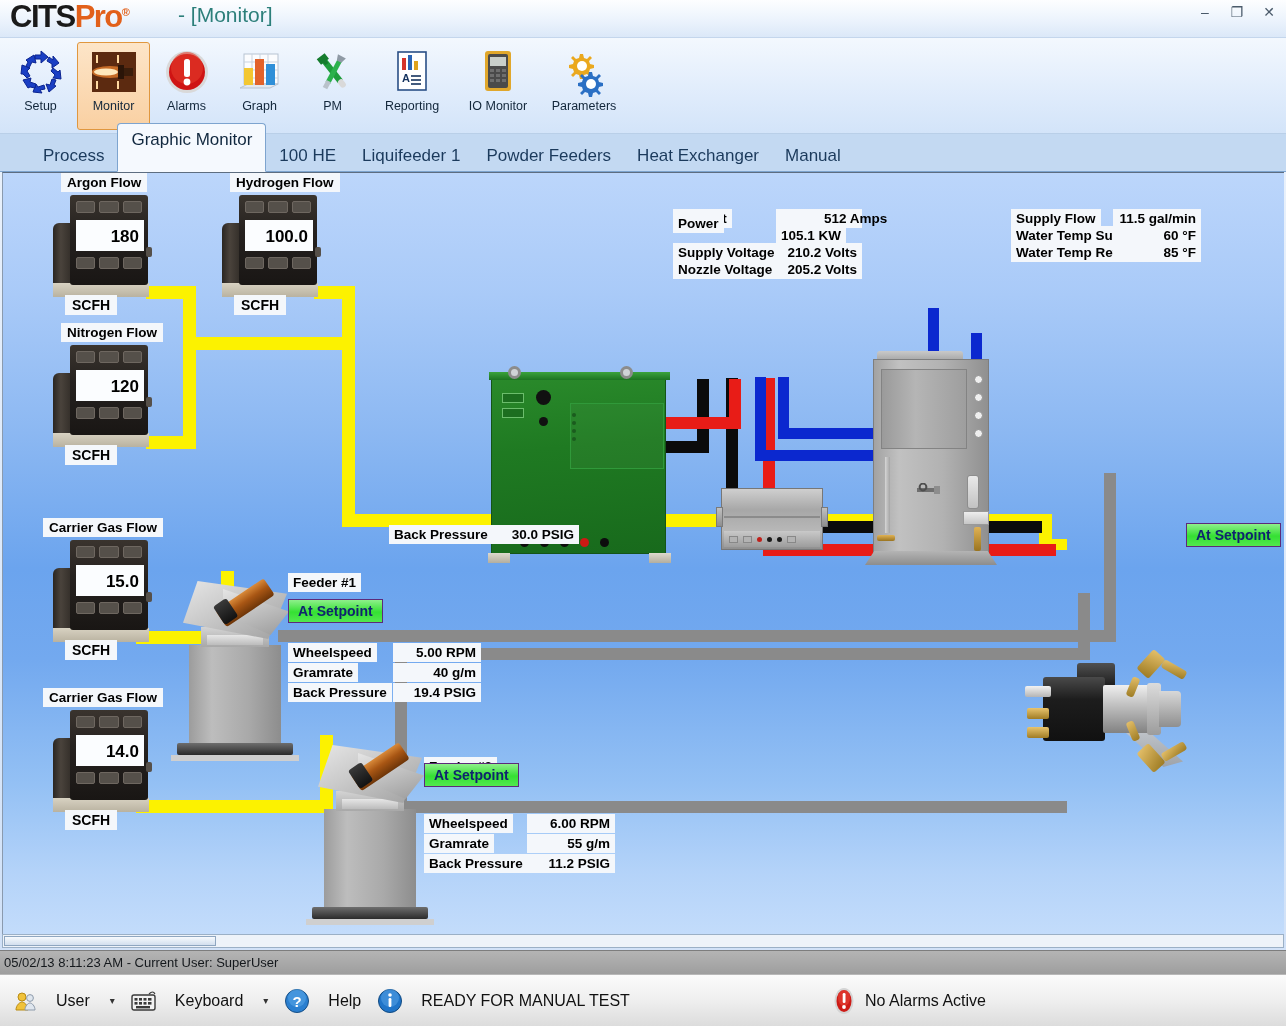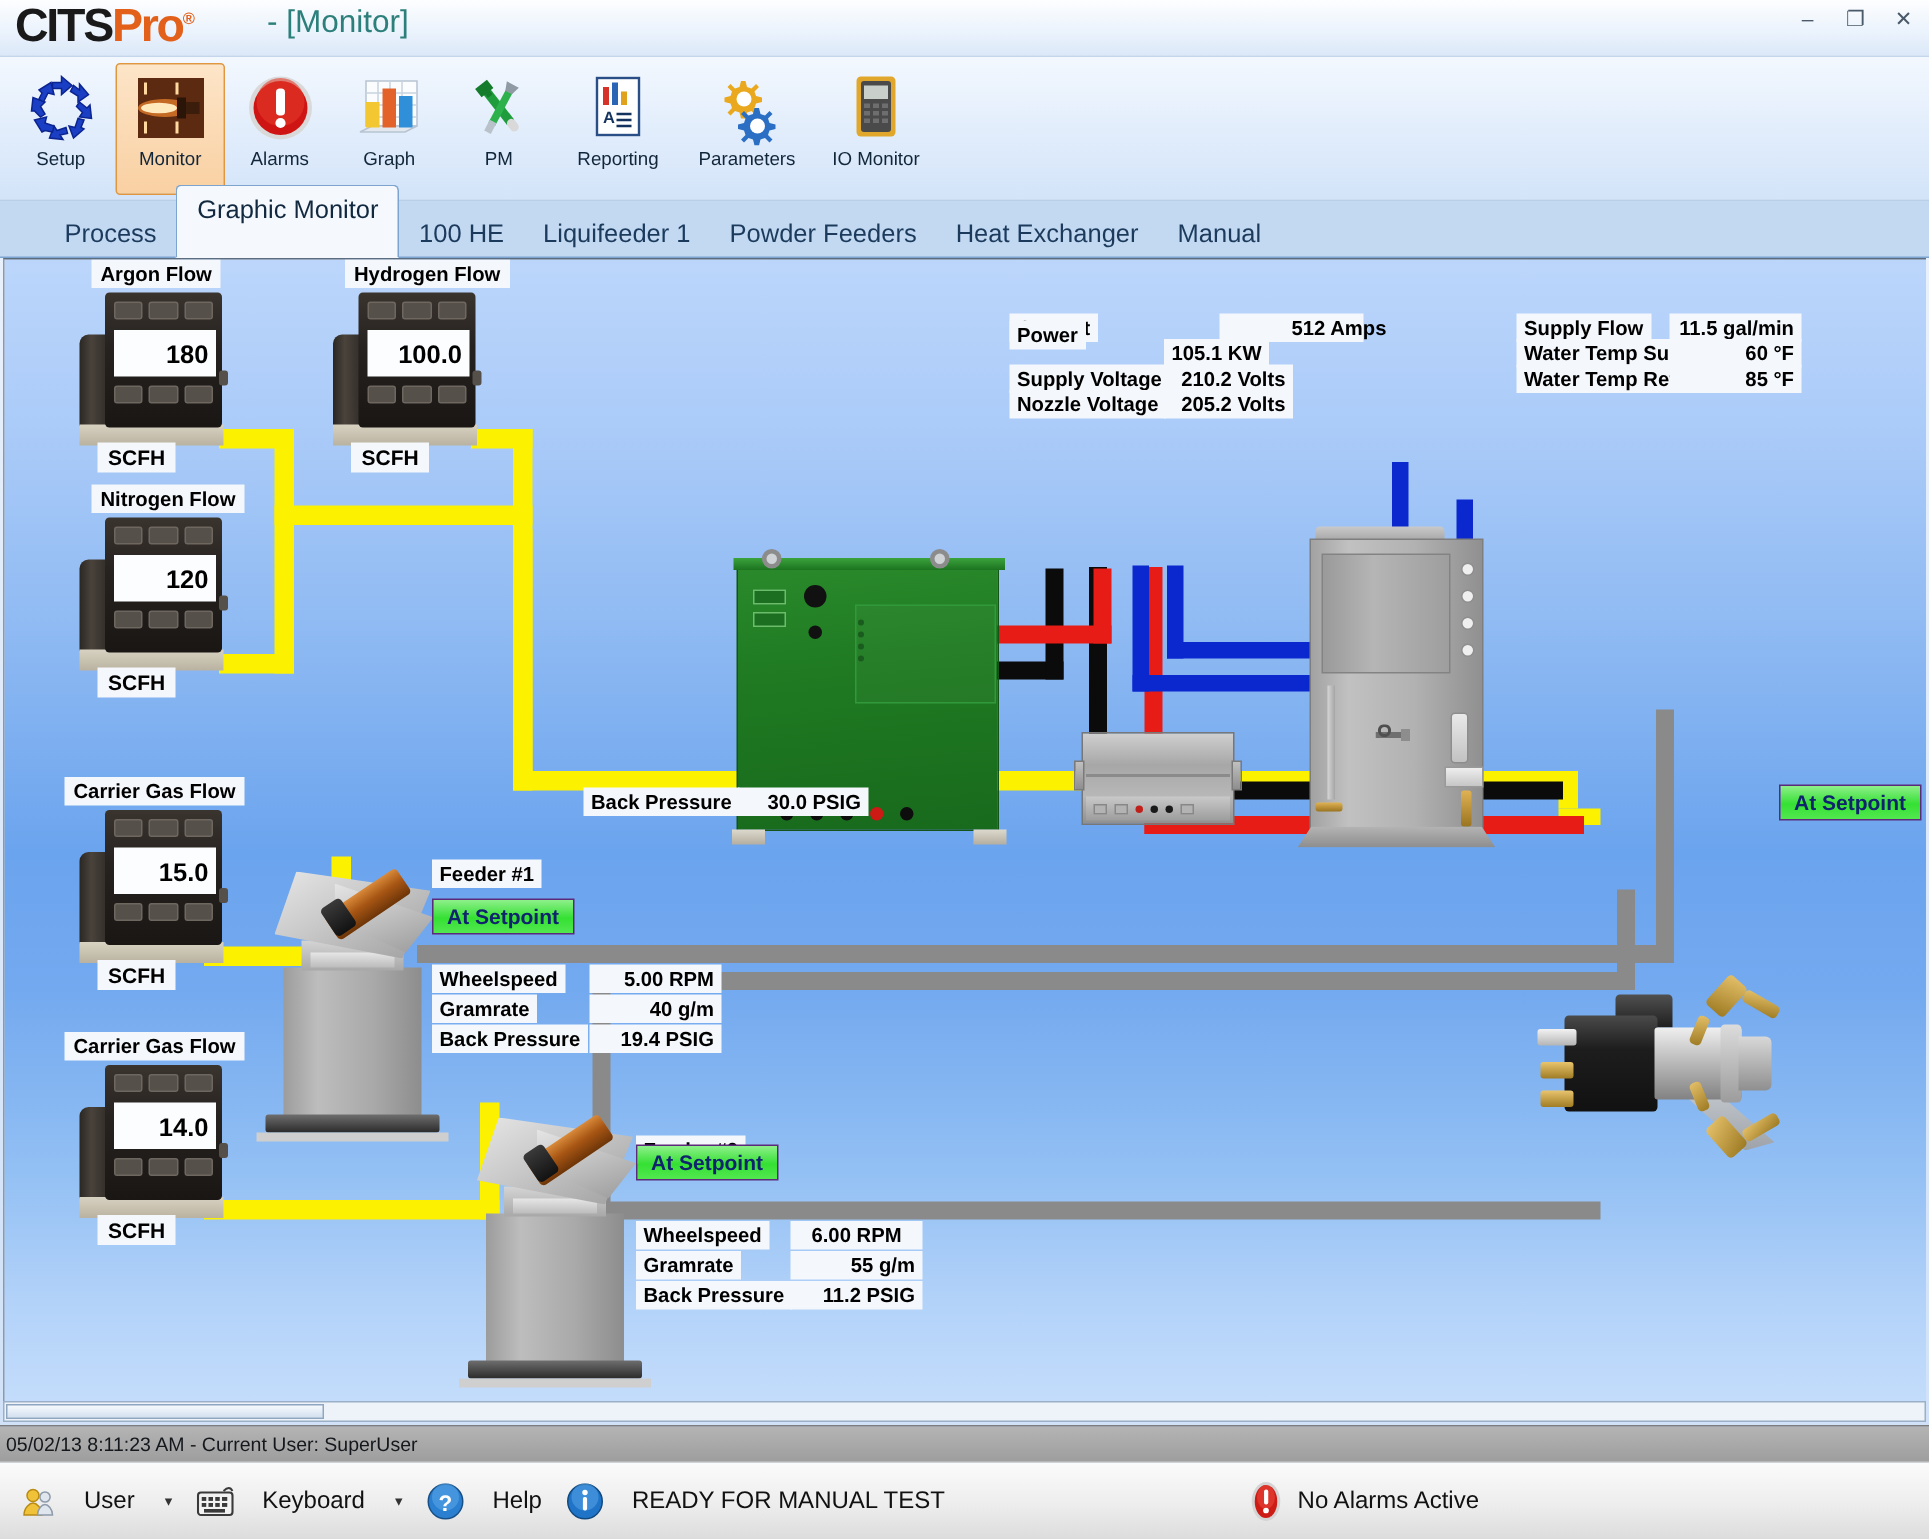--- a/index.html
+++ b/index.html
@@ -519,54 +519,54 @@
         <rect x="20" y="7" width="4" height="15" fill="#2a64b5"></rect>
         <rect x="26" y="13" width="4" height="9" fill="#e0a21c"></rect>
         <text x="14" y="34" font-size="11" font-weight="bold" fill="#14325e" font-family="Liberation Sans">A</text>
         <g stroke="#14325e" stroke-width="1.6">
           <line x1="23" y1="28" x2="33" y2="28"></line>
           <line x1="23" y1="32" x2="33" y2="32"></line>
           <line x1="23" y1="36" x2="33" y2="36"></line>
         </g>
       </svg>
       <span class="lbl">Reporting</span>
-    </div>
-
-    <div class="tool wide">
-      <svg class="ico" viewBox="0 0 48 48">
-        <g fill="#eaa81e">
-          <path d="M20 6 l3 0 1 4 3 1 3-3 2 2 -3 3 1 3 4 1 0 3 -4 1 -1 3 3 3 -2 2 -3-3 -3 1 -1 4 -3 0 -1-4 -3-1 -3 3 -2-2 3-3 -1-3 -4-1 0-3 4-1 1-3 -3-3 2-2 3 3 3-1z"></path>
-        </g>
-        <circle cx="22" cy="18" r="5" fill="#fff"></circle>
-        <g fill="#2a6fc4">
-          <path d="M29 24 l3 0 1 4 3 1 3-3 2 2 -3 3 1 3 4 1 0 3 -4 1 -1 3 3 3 -2 2 -3-3 -3 1 -1 4 -3 0 -1-4 -3-1 -3 3 -2-2 3-3 -1-3 -4-1 0-3 4-1 1-3 -3-3 2-2 3 3 3-1z"></path>
-        </g>
-        <circle cx="31" cy="36" r="5" fill="#fff"></circle>
-      </svg>
-      <span class="lbl">Parameters</span>
     </div>
 
     <div class="tool wide">
       <svg class="ico" viewBox="0 0 48 48">
         <rect x="11" y="3" width="26" height="40" rx="3" fill="#e0a72c"></rect>
         <rect x="14" y="6" width="20" height="34" rx="2" fill="#4a4a4a"></rect>
         <rect x="16" y="9" width="16" height="9" fill="#c9cfcb"></rect>
         <g fill="#6e6e6e">
           <rect x="16" y="21" width="4" height="3"></rect>
             <rect x="22" y="21" width="4" height="3"></rect>
           <rect x="28" y="21" width="4" height="3"></rect>
           <rect x="16" y="26" width="4" height="3"></rect>
             <rect x="22" y="26" width="4" height="3"></rect>
           <rect x="28" y="26" width="4" height="3"></rect>
           <rect x="16" y="31" width="4" height="3"></rect>
             <rect x="22" y="31" width="4" height="3"></rect>
           <rect x="28" y="31" width="4" height="3"></rect>
         </g>
       </svg>
       <span class="lbl">IO Monitor</span>
+    </div>
+
+    <div class="tool wide">
+      <svg class="ico" viewBox="0 0 48 48">
+        <g fill="#eaa81e">
+          <path d="M20 6 l3 0 1 4 3 1 3-3 2 2 -3 3 1 3 4 1 0 3 -4 1 -1 3 3 3 -2 2 -3-3 -3 1 -1 4 -3 0 -1-4 -3-1 -3 3 -2-2 3-3 -1-3 -4-1 0-3 4-1 1-3 -3-3 2-2 3 3 3-1z"></path>
+        </g>
+        <circle cx="22" cy="18" r="5" fill="#fff"></circle>
+        <g fill="#2a6fc4">
+          <path d="M29 24 l3 0 1 4 3 1 3-3 2 2 -3 3 1 3 4 1 0 3 -4 1 -1 3 3 3 -2 2 -3-3 -3 1 -1 4 -3 0 -1-4 -3-1 -3 3 -2-2 3-3 -1-3 -4-1 0-3 4-1 1-3 -3-3 2-2 3 3 3-1z"></path>
+        </g>
+        <circle cx="31" cy="36" r="5" fill="#fff"></circle>
+      </svg>
+      <span class="lbl">Parameters</span>
     </div>
   </div>
 
   <div class="tabstrip">
     <div class="tab">Process</div>
     <div class="tab sel">Graphic Monitor</div>
     <div class="tab">100 HE</div>
     <div class="tab">Liquifeeder 1</div>
     <div class="tab">Powder Feeders</div>
     <div class="tab">Heat Exchanger</div>
@@ -749,21 +749,21 @@
       <div class="legs">
           <i style="left:2px;"></i>
           <i style="left:163px;"></i>
         </div>
     </div>
 
     <div class="lblbox" style="left:670px; top:36px;">Current</div>
     <div class="lblbox" style="left:670px; top:41px;">Power</div>
     <div class="lblbox" style="left:670px; top:70px;">Supply Voltage</div>
     <div class="lblbox" style="left:670px; top:87px;">Nozzle Voltage</div>
-    <div class="valbox" style="left:810px; top:36px; width:96px;padding-left:48px;">512 Amps</div>
+    <div class="valbox" style="left:773px; top:36px; width:86px;padding-left:48px;">512 Amps</div>
     <div class="valbox" style="left:773px; top:53px; width:70px;">105.1 KW</div>
     <div class="valbox" style="left:773px; top:70px; width:86px;">210.2 Volts</div>
     <div class="valbox" style="left:773px; top:87px; width:86px;">205.2 Volts</div>
 
     <div class="ctrlbox">
       <div class="ear" style="left:-6px;"></div>
       <div class="ear" style="right:-6px;"></div>
       <div class="seam"></div>
       <div class="face">
         <span></span>
@@ -856,21 +856,21 @@
       <div class="hopper"></div>
       <div class="blade"></div>
       <div class="tube" style="left:50px; top:38px;"></div>
       <div class="tubecap" style="left:48px; top:34px;"></div>
     </div>
     <div class="lblbox" style="left:421px; top:584px;">Feeder #2</div>
     <div class="setpoint" style="left:421px; top:590px;">At Setpoint</div>
     <div class="lblbox" style="left:421px; top:641px;">Wheelspeed</div>
     <div class="lblbox" style="left:421px; top:661px;">Gramrate</div>
     <div class="lblbox" style="left:421px; top:681px;">Back Pressure</div>
-    <div class="valbox" style="left:524px; top:641px; width:88px;text-align:center;">6.00 RPM</div>
+    <div class="valbox" style="left:524px; top:641px; width:88px;">6.00 RPM</div>
     <div class="valbox" style="left:524px; top:661px; width:88px;">55 g/m</div>
     <div class="valbox" style="left:524px; top:681px; width:88px;">11.2 PSIG</div>
 
   </div>
 
   <div class="hscroll">
     <div class="thumb"></div>
   </div>
 
   <div class="userbar">

